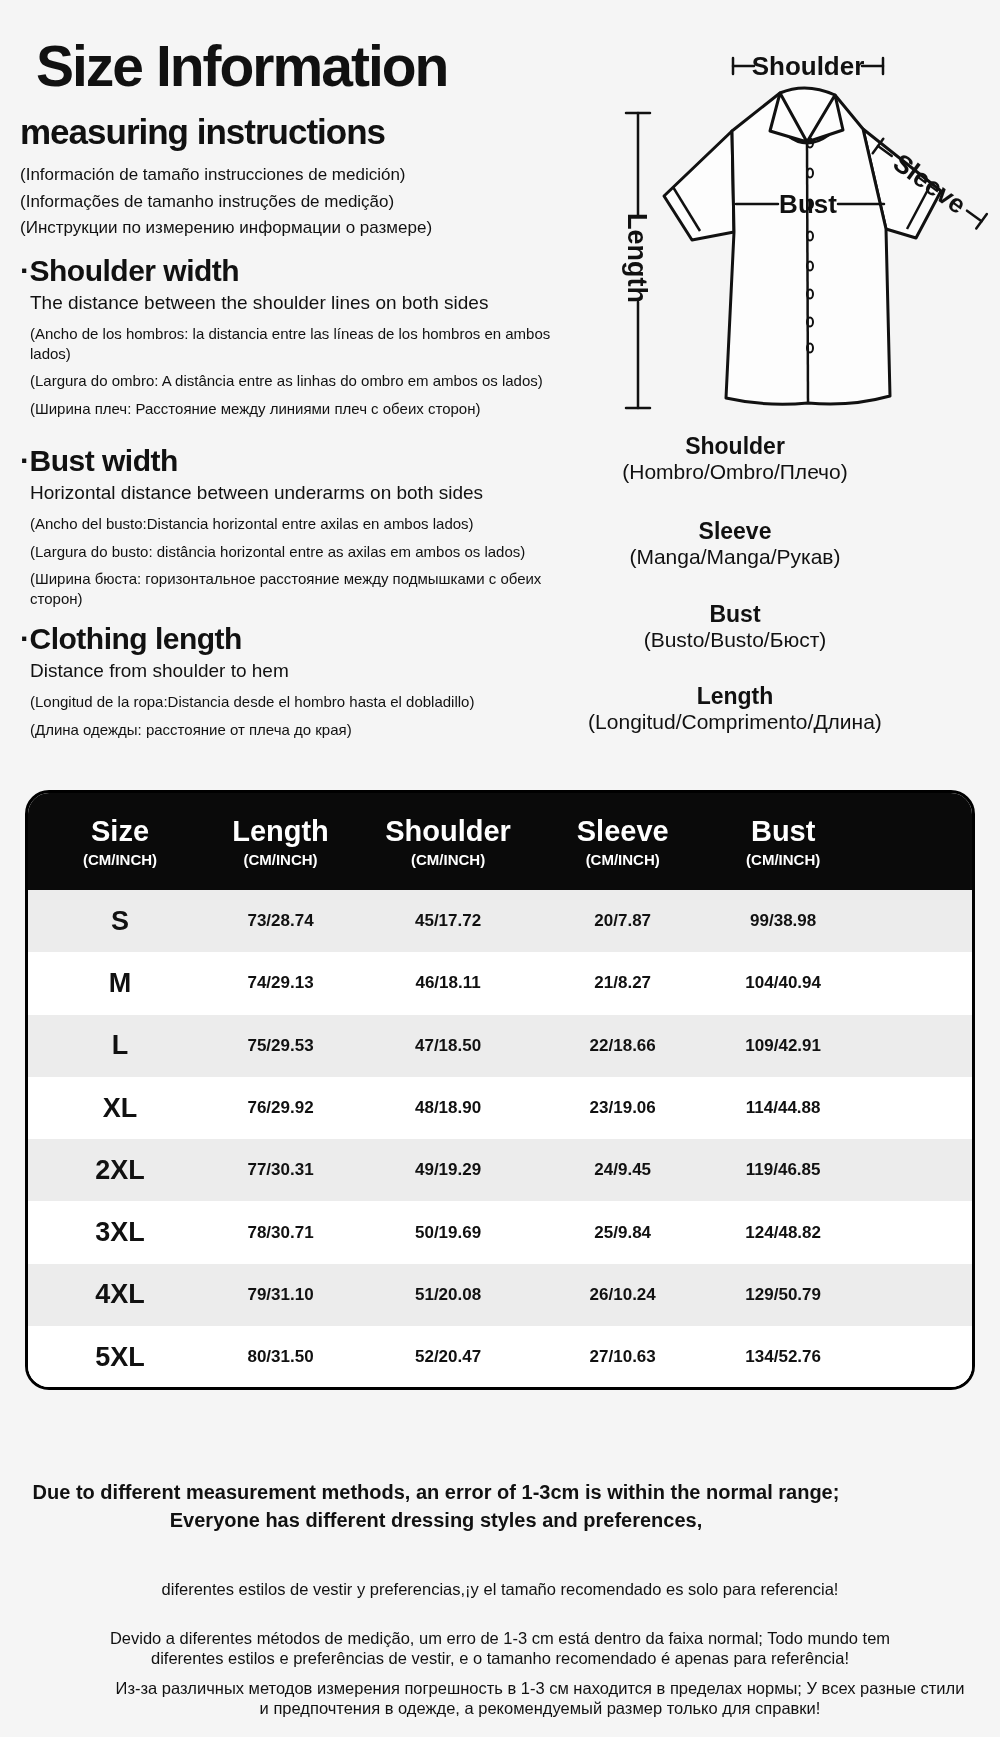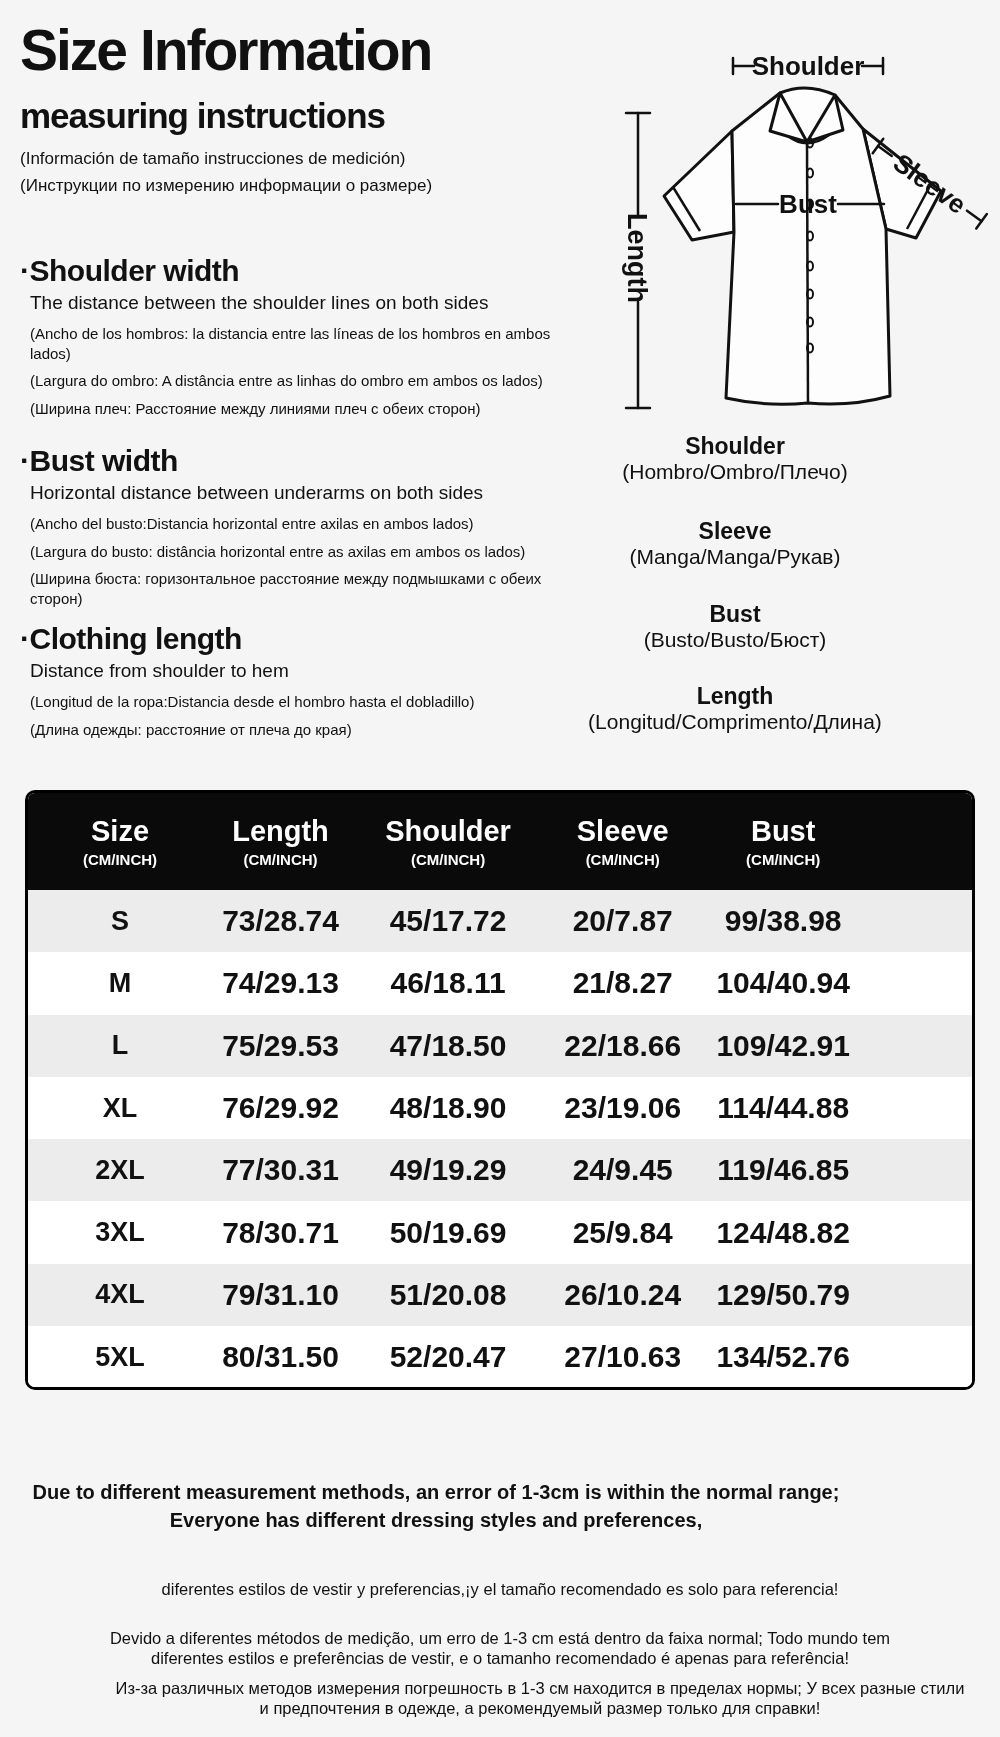--- a/index.html
+++ b/index.html
@@ -4,21 +4,21 @@
 <style>
   html,body { margin:0; padding:0; background:#e8e8e8; }
   .page {
     position:relative; width:1000px; height:1737px;
     background:#f5f5f5; color:#111;
     font-family:"Liberation Sans", sans-serif;
     overflow:hidden;
   }
   
   .title-block { position:absolute; left:20px; top:20px; width:540px; }
-  .main-title { font-size:57px; font-weight:bold; letter-spacing:-2px; line-height:1.06; margin:0; }
+  .main-title { font-size:57px; font-weight:bold; letter-spacing:-2px; line-height:1.06; margin:16px; }
   .sub-title  { font-size:35px; font-weight:bold; letter-spacing:-1px; margin:16px 0 10px 0; }
   .h-trans    { font-size:17px; line-height:26.5px; }
 
   
   .section { position:absolute; left:20px; width:545px; }
   #sec-shoulder { top:254px; }
   #sec-bust     { top:444px; }
   #sec-length   { top:622px; }
   .sec-heading { font-size:30px; font-weight:bold; letter-spacing:-0.5px; line-height:34px; margin:0; }
   .sec-desc    { font-size:19px; line-height:24px; margin:3px 0 9px 10px; }
@@ -31,37 +31,37 @@
   #legend-sleeve   { top:518px; }
   #legend-bust     { top:601px; }
   #legend-length   { top:683px; }
   .legend-term  { font-size:23px; font-weight:bold; line-height:26px; }
   .legend-trans { font-size:21px; line-height:25px; }
 
   
   .size-table {
     position:absolute; left:25px; top:790px; width:950px; height:600px;
     box-sizing:border-box; background:#fff;
-    border:3px solid #000; border-radius:10px; overflow:hidden;
+    border:3px solid #000; border-radius:24px; overflow:hidden;
   }
   .t-header {
     background:#0a0a0a; color:#fff; height:97px;
     display:grid; grid-template-columns:19.5% 14.5% 21% 16% 18% 11%;
     align-items:center;
   }
   .t-h-cell { text-align:center; }
   .t-h-label { font-size:29px; font-weight:bold; line-height:31px; }
   .t-h-unit  { font-size:15px; font-weight:bold; margin-top:4px; }
   .t-row {
     height:62.3px; display:grid;
     grid-template-columns:19.5% 14.5% 21% 16% 18% 11%;
     align-items:center; background:#fff;
   }
   .t-row.alt { background:#ececec; }
-  .t-cell { text-align:center; font-weight:bold; font-size:30px; }
+  .t-cell { text-align:center; font-weight:bold; font-size:17px; }
   .t-cell.size { font-size:27px; }
 
   
   .disc-en { position:absolute; top:1479px; left:0; width:872px; text-align:center;
              font-size:20px; font-weight:bold; line-height:27.5px; }
   .disc { position:absolute; left:0; width:1000px; text-align:center;
           font-size:16.5px; line-height:19.5px; }
   #disc-es { top:1580px; }
   #disc-pt { top:1629px; }
   #disc-ru { top:1679px;padding-left:40px; }
@@ -70,20 +70,21 @@
 </style>
 </head>
 <body>
 
 <div class="page">
 
   <div class="title-block">
     <div class="main-title">Size Information</div>
     <div class="sub-title">measuring instructions</div>
     <div class="h-trans">(Información de tamaño instrucciones de medición)</div>
+    <div class="h-trans">(Informações de tamanho instruções de medição)</div>
     <div class="h-trans">(Инструкции по измерению информации о размере)</div>
   </div>
 
   <div class="section" id="sec-shoulder">
     <div class="sec-heading">·Shoulder width</div>
     <div class="sec-desc">The distance between the shoulder lines on both sides</div>
     <div class="sec-trans">(Ancho de los hombros: la distancia entre las líneas de los hombros en ambos lados)</div>
     <div class="sec-trans">(Largura do ombro: A distância entre as linhas do ombro em ambos os lados)</div>
     <div class="sec-trans">(Ширина плеч: Расстояние между линиями плеч с обеих сторон)</div>
   </div>

